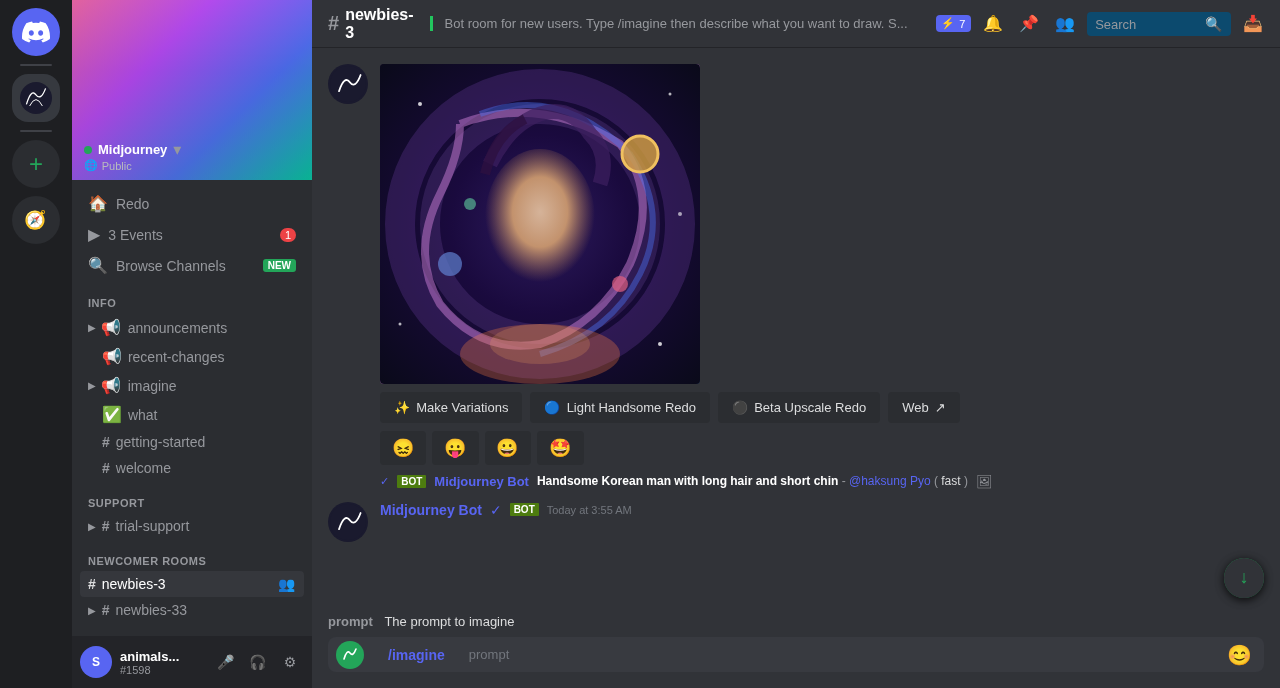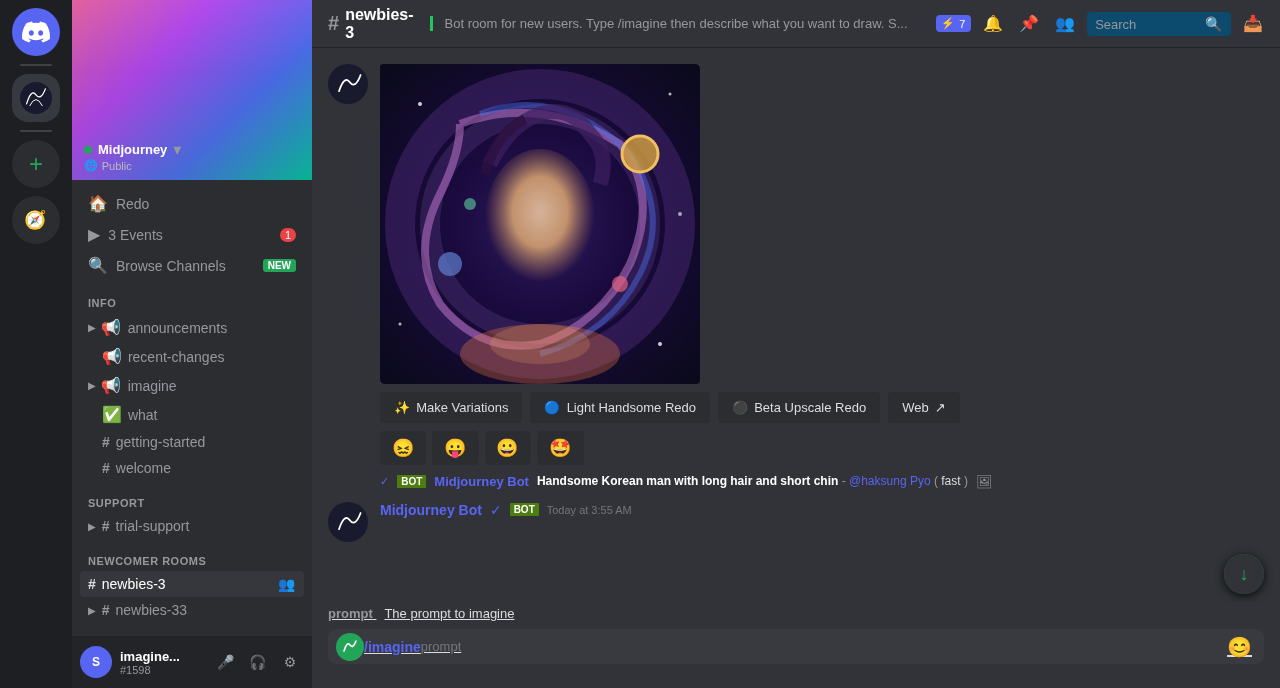--- a/index.html
+++ b/index.html
@@ -303,37 +303,36 @@
       cursor: pointer;
       font-size: 18px;
     }
 
     
     .msg-text { font-size: 12px; color: #dcddde; line-height: 1.4; }
     .msg-text strong { color: white; }
 
     
     .input-area {
-      padding: 0 16px 24px;
+      padding: 0 16px 16px;
       flex-shrink: 0;
-      text-decoration: underline;
     }
     .prompt-hint {
       color: #96989d;
       font-size: 13px;
       margin-bottom: 4px;
       padding: 4px 0;
     }
     .prompt-hint span { color: #dcddde; margin-left: 8px; }
     .input-box {
       background: #383a40;
       border-radius: 8px;
       display: flex; align-items: center;
       padding: 0 8px;
-      gap: 0;
+      gap: 24px;
     }
     .input-prefix-avatar {
       width: 28px; height: 28px; border-radius: 50%;
       background: #23a559;
       display: flex; align-items: center; justify-content: center;
       flex-shrink: 0;
     }
     .slash-command {
       color: #5865f2;
       font-size: 14px;
@@ -488,21 +487,21 @@
       <span class="ch-icon" style="font-size:14px; font-weight:bold;">#</span>
       <span>newbies-33</span>
     </div>
   </div>
 
   <div class="user-bar">
     <div class="user-avatar">
       <span>S</span>
     </div>
     <div class="user-info">
-      <div class="user-name">imagine...</div>
+      <div class="user-name">animals...</div>
       <div class="user-tag">#1598</div>
     </div>
     <div class="user-actions">
       <button class="user-action-btn">🎤</button>
       <button class="user-action-btn">🎧</button>
       <button class="user-action-btn">⚙</button>
     </div>
   </div>
 </div>
 

